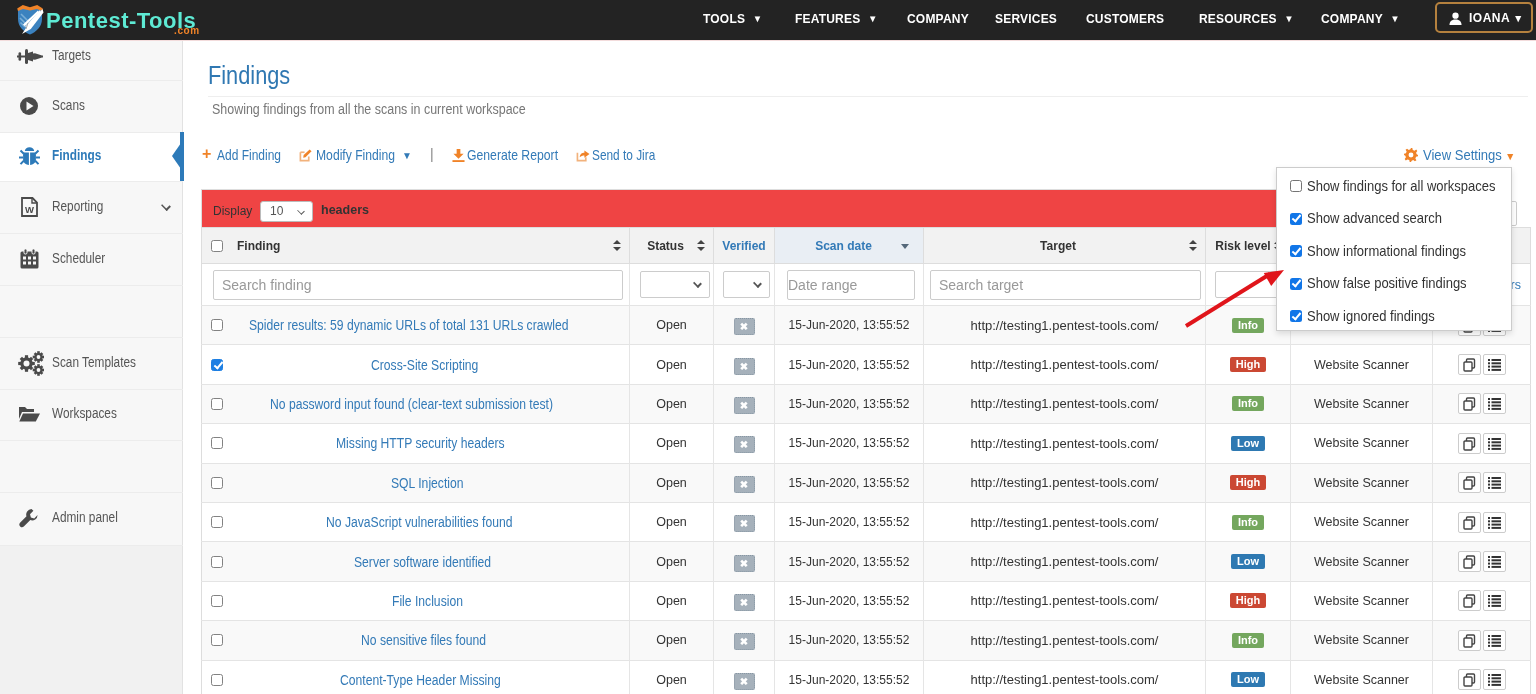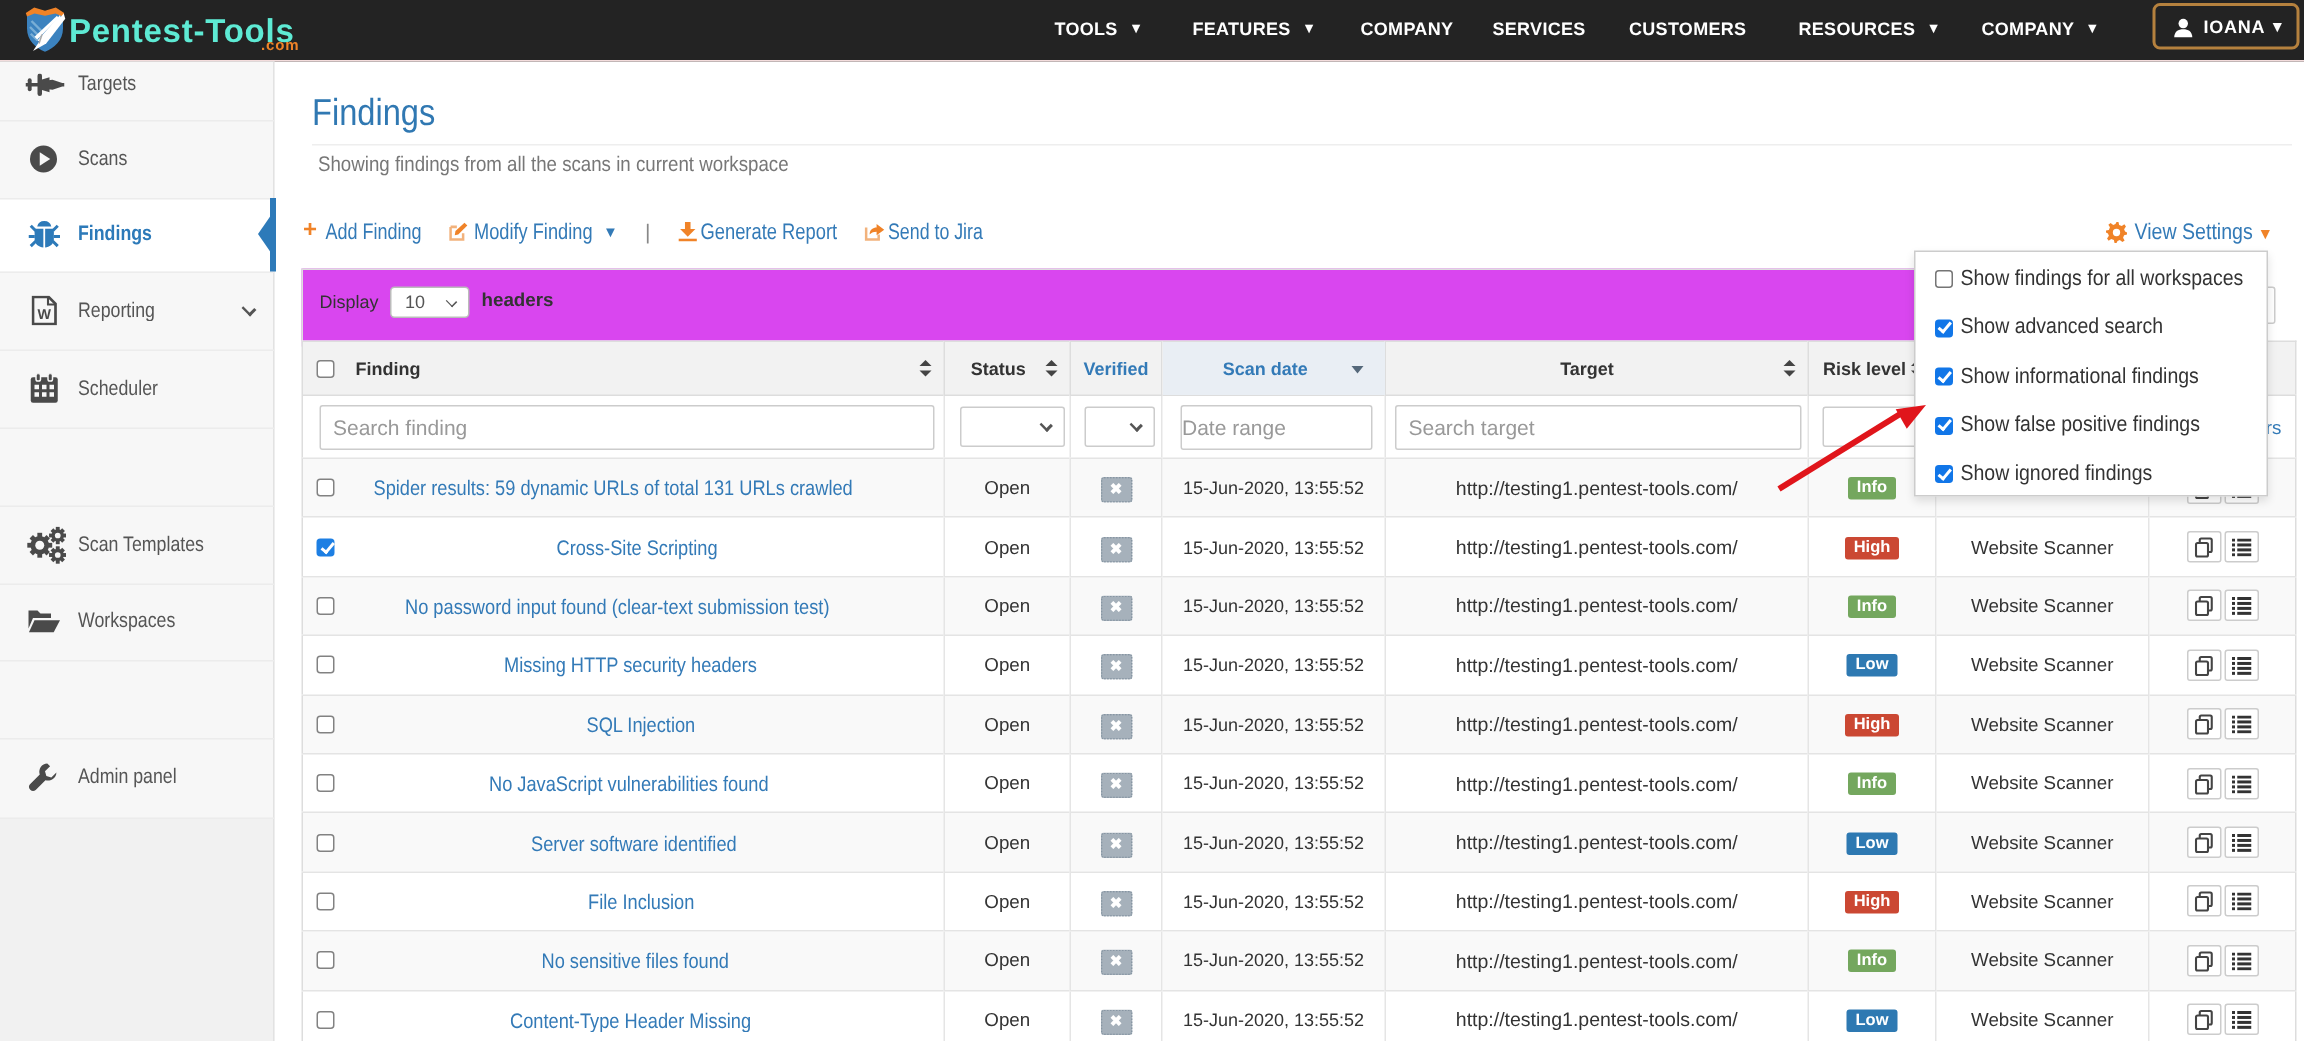--- a/index.html
+++ b/index.html
@@ -40,22 +40,22 @@
 #hrule { position:absolute; left:208px; top:96px; width:1320px; border-top:1px solid #eee; }
 #subtitle { position:absolute; left:212px; top:101px; font-size:14px; color:#777;
   transform:scaleX(.89); transform-origin:0 0; white-space:nowrap; }
 
 
 .tbar { position:absolute; top:146px; height:18px; font-size:15px; color:#337ab7;
   white-space:nowrap; transform-origin:0 50%; }
 .org { color:#f08328; }
 
 
-#panelhead { position:absolute; left:201px; top:179px; width:1130px; height:52px;
-  background:#d946ef; border:1px solid #ddd; border-bottom:none; }
+#panelhead { position:absolute; left:201px; top:189px; width:1130px; height:52px;
+  background:#ef4444; border:1px solid #ddd; border-bottom:none; }
 #display-lbl { position:absolute; left:11px; top:14px; font-size:12px; color:#333; }
 #display-sel { position:absolute; left:58px; top:11px; width:53px; height:21px;
   background:#fff; border:1px solid #bbb; border-radius:3px; font-size:12px; color:#555;
   line-height:19px; padding-left:9px; }
 #records-lbl { position:absolute; left:119px; top:13px; font-size:12.5px; font-weight:bold; color:#333; }
 #gsearch { position:absolute; left:1188px; top:11px; width:127px; height:25px;
   background:#fff; border:1px solid #ccc; border-radius:2px; }
 
 
 #tbl, #tbl2 { position:absolute; left:201px; border-collapse:collapse;

